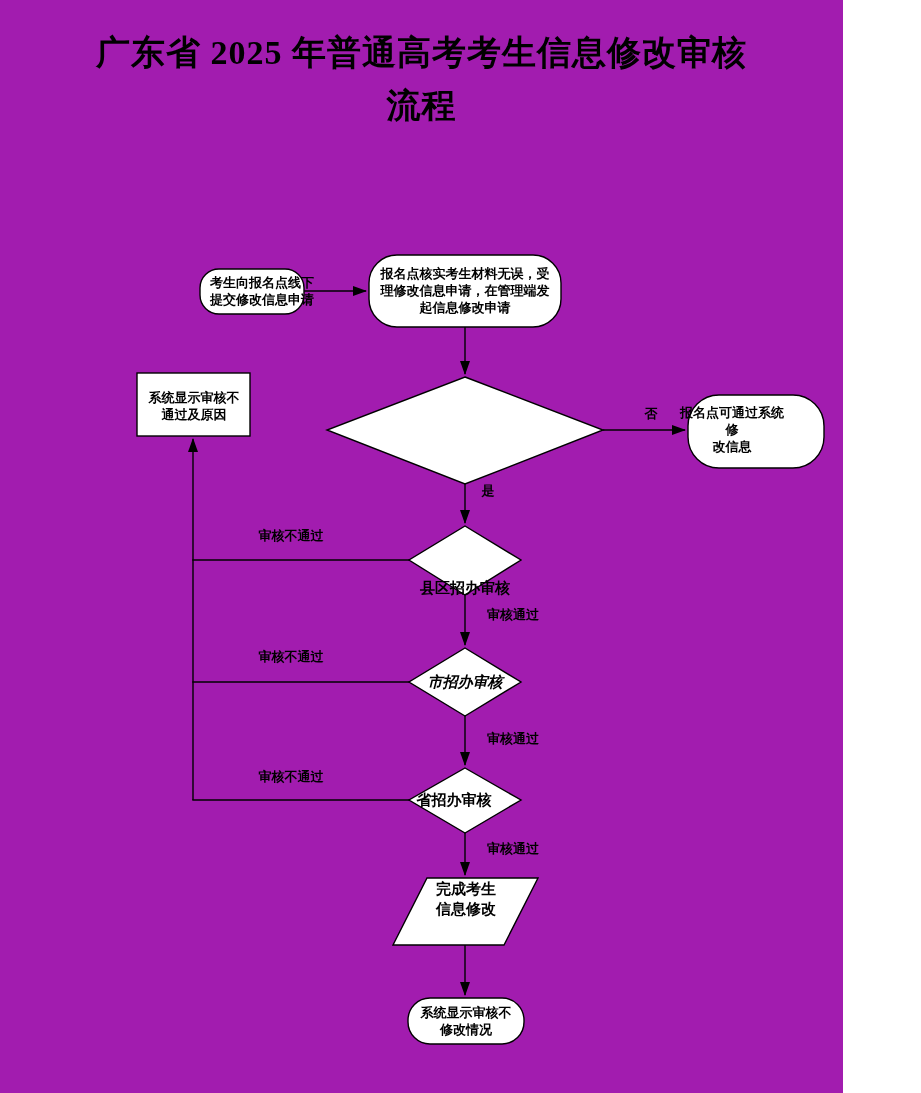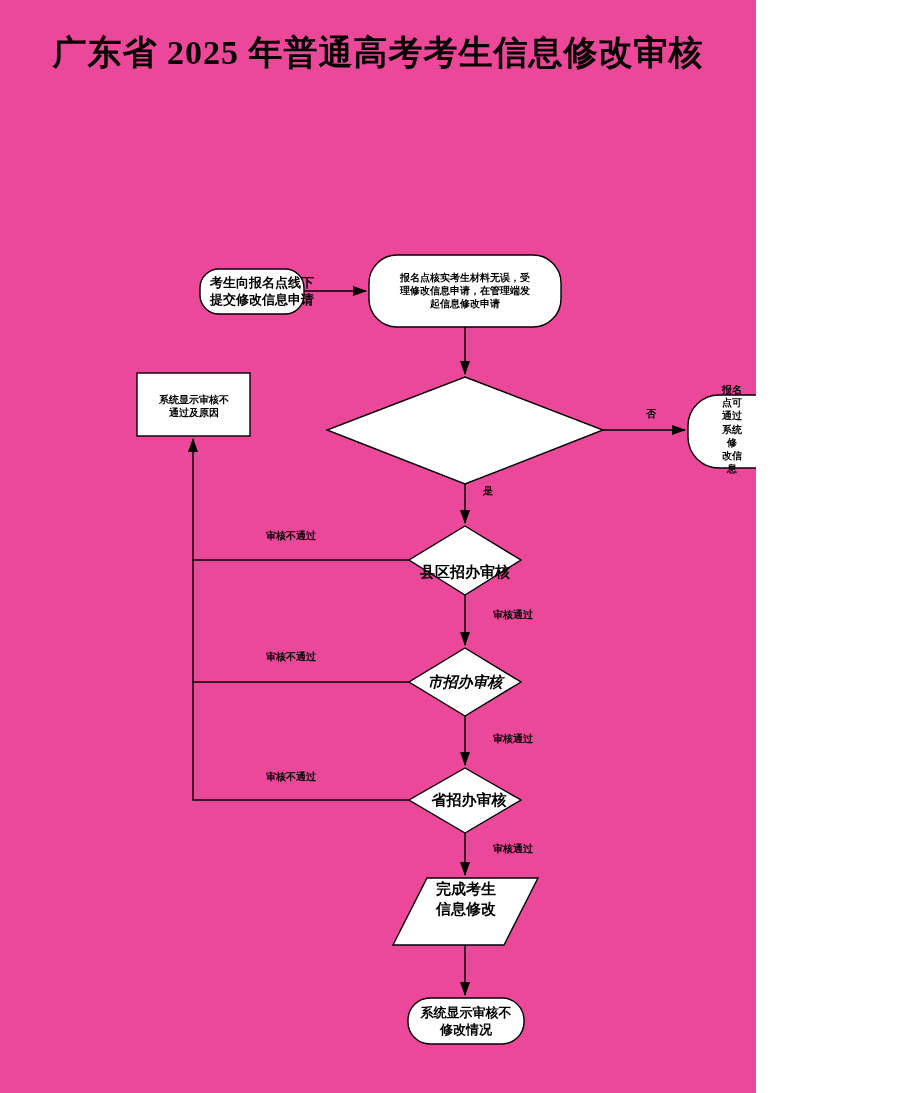--- a/index.html
+++ b/index.html
@@ -1,20 +1,20 @@
 <!DOCTYPE html>
 <html><head>
 <meta charset="utf-8">
 <style>
   html, body { margin: 0; padding: 0; background: #ffffff; }
   .canvas {
     position: relative;
-    width: 756px;
+    width: 843px;
     height: 1093px;
-    background: #ec4899;
+    background: #a21caf;
     color: #000000;
     font-family: "Liberation Sans", sans-serif;
     overflow: hidden;
   }
   .title {
     position: absolute;
     top: 26px;
     left: 0;
     width: 100%;
     text-align: center;
@@ -30,49 +30,50 @@
   .lbl {
     position: absolute;
     transform: translate(-50%, -50%);
     text-align: center;
     white-space: pre-line;
     font-weight: 600;
     line-height: 1.32;
     color: #000000;
   }
   .fs13 { font-size: 13px; }
-  .fs14 { font-size: 10px; }
+  .fs14 { font-size: 13px; }
   .fs15 { font-size: 15px; }
   
   .p-a    { left: 252px; top: 291px; padding-left: 20px; }
   .p-b    { left: 465px; top: 291px; }
   .p-dec  { left: 465px; top: 430px; }
-  .p-c    { left: 732px; top: 430px; font-family: Liberation Mono, monospace; }
+  .p-c    { left: 732px; top: 430px; }
   .p-d    { left: 194px; top: 406px; }
-  .p-d2   { left: 465px; top: 572px; }
+  .p-d2   { left: 465px; top: 588px; }
   .p-d3   { left: 465px; top: 682px; font-style: italic; }
-  .p-d4   { left: 469px; top: 800px; }
+  .p-d4   { left: 454px; top: 800px; }
   .p-e    { left: 466px; top: 899px; }
   .p-f    { left: 466px; top: 1021px; }
   .p-no   { left: 651px; top: 414px; }
   .p-yes  { left: 488px; top: 491px; }
   .p-fail1{ left: 291px; top: 536px; }
   .p-fail2{ left: 291px; top: 657px; }
   .p-fail3{ left: 291px; top: 777px; }
   .p-pass1{ left: 513px; top: 615px; }
   .p-pass2{ left: 513px; top: 739px; }
   .p-pass3{ left: 513px; top: 849px; }
 </style>
 </head>
 <body>
 
 <div class="canvas">
 
   <div class="title">
     <div>广东省 2025 年普通高考考生信息修改审核</div>
+    <div>流程</div>
   </div>
 
   <svg class="flow" width="921" height="1093" viewBox="0 0 921 1093">
     <defs>
       <marker id="arrow" markerWidth="14" markerHeight="10" refX="13" refY="5" orient="auto" markerUnits="userSpaceOnUse">
         <path d="M0,0 L14,5 L0,10 Z" fill="#000000"></path>
       </marker>
     </defs>
 
     <line class="edge" x1="304" y1="291" x2="366" y2="291" marker-end="url(#arrow)"></line>

